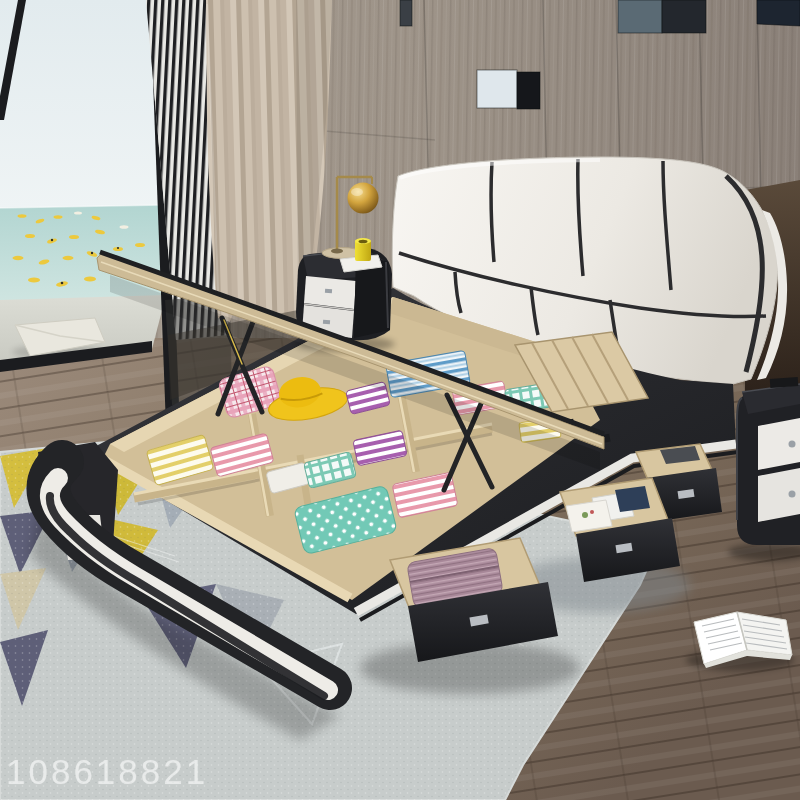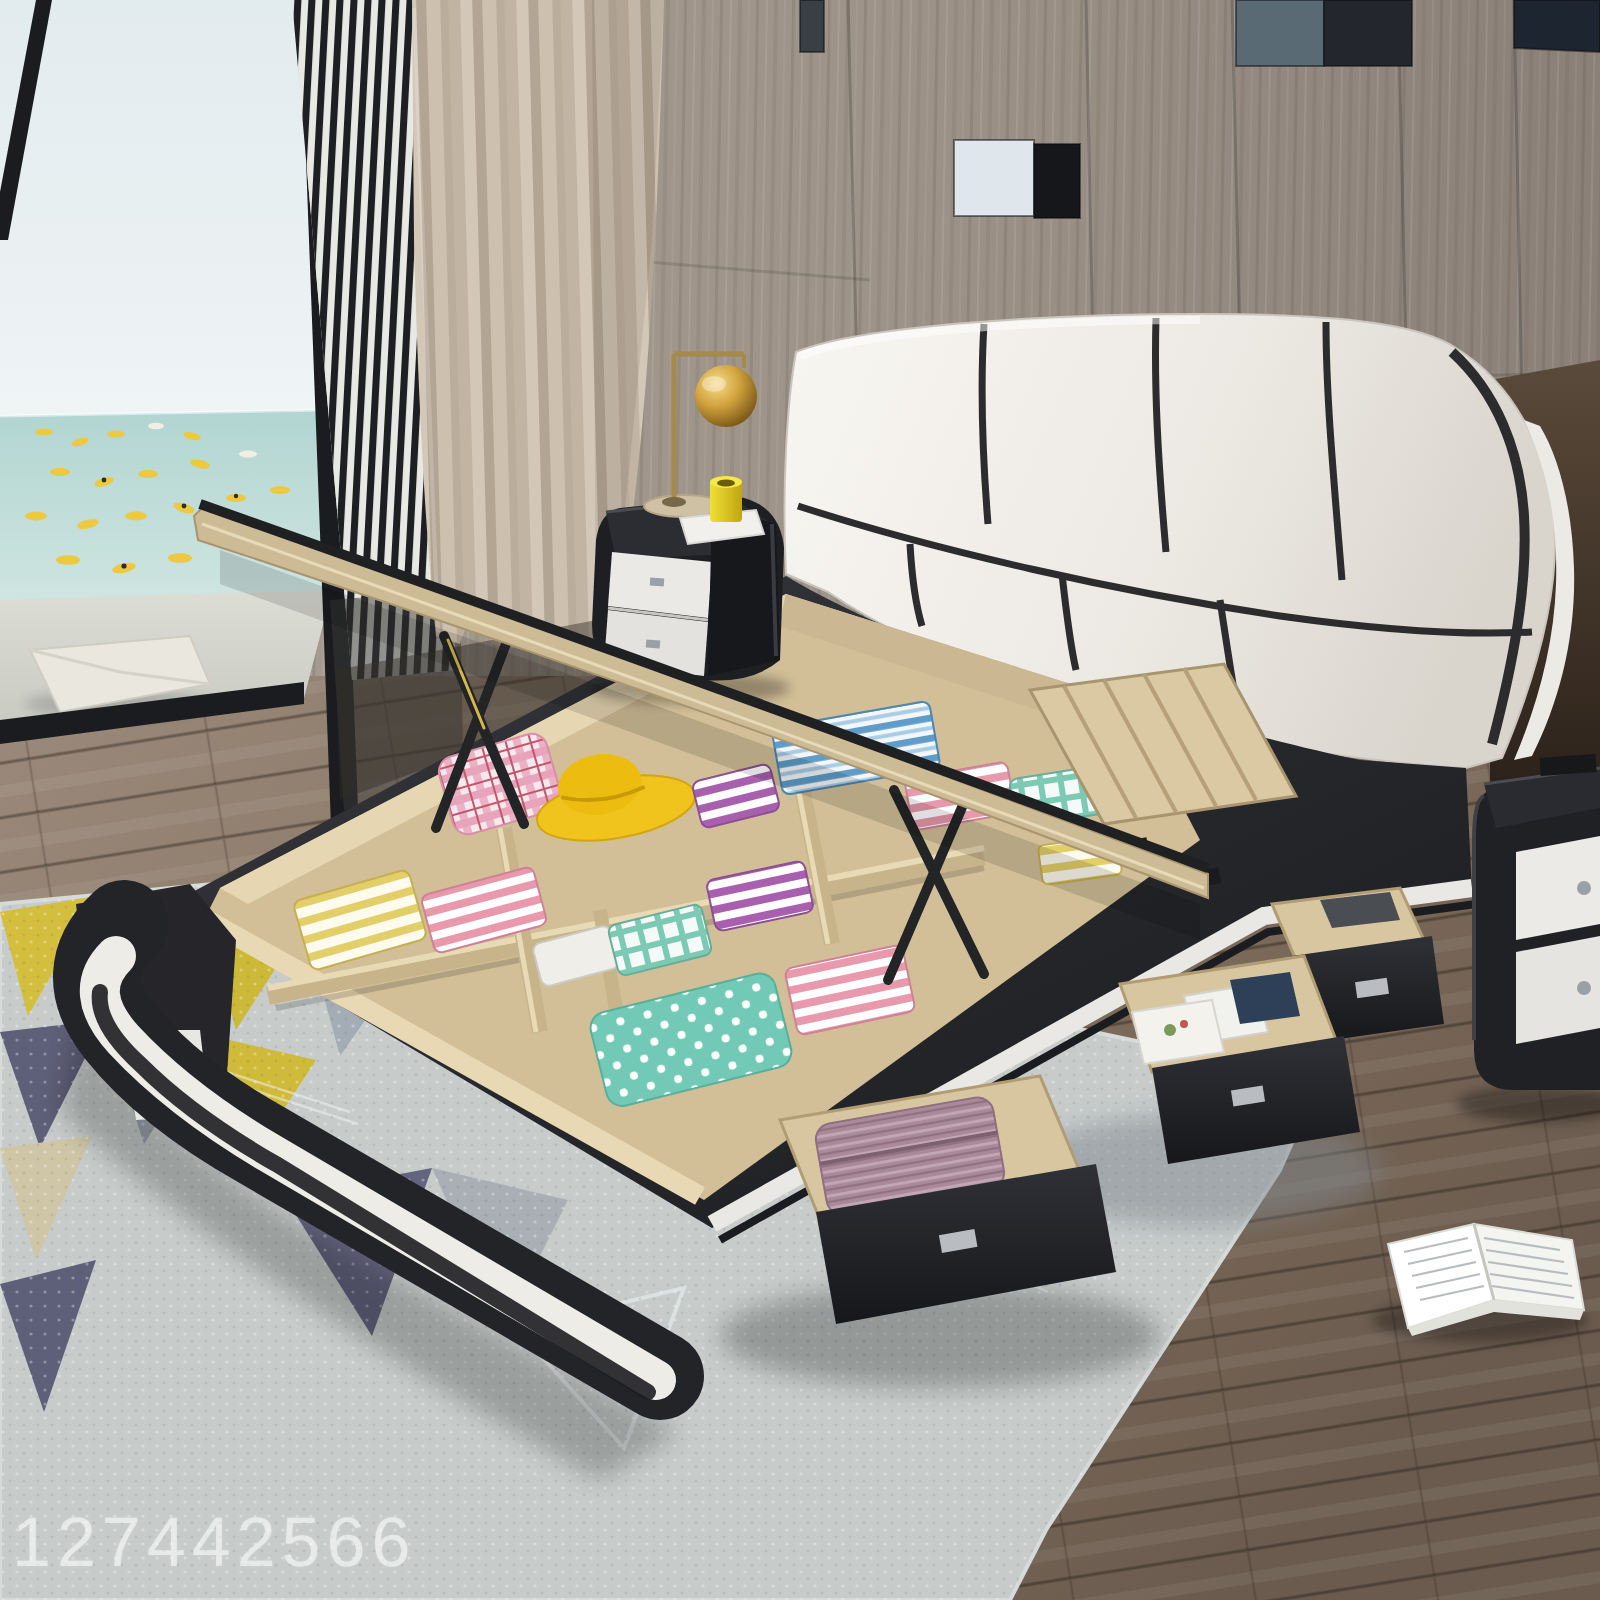--- a/index.html
+++ b/index.html
@@ -457,14 +457,14 @@
     <line x1="744" y1="631" x2="784" y2="637"></line>
           <line x1="745" y1="637" x2="786" y2="643"></line>
     <line x1="746" y1="643" x2="787" y2="649"></line>
   </g>
   <path d="M704,664 L747,650 L792,655 L790,660 L747,656 L706,668 Z" fill="#e2e2dc"></path>
 </g>
 
 <rect x="0" y="0" width="800" height="800" fill="#000" opacity="0"></rect>
 </svg>
 
-<div class="wm">127442566</div>
+<div class="wm">108618821</div>
 </div>
 
 </body></html>

